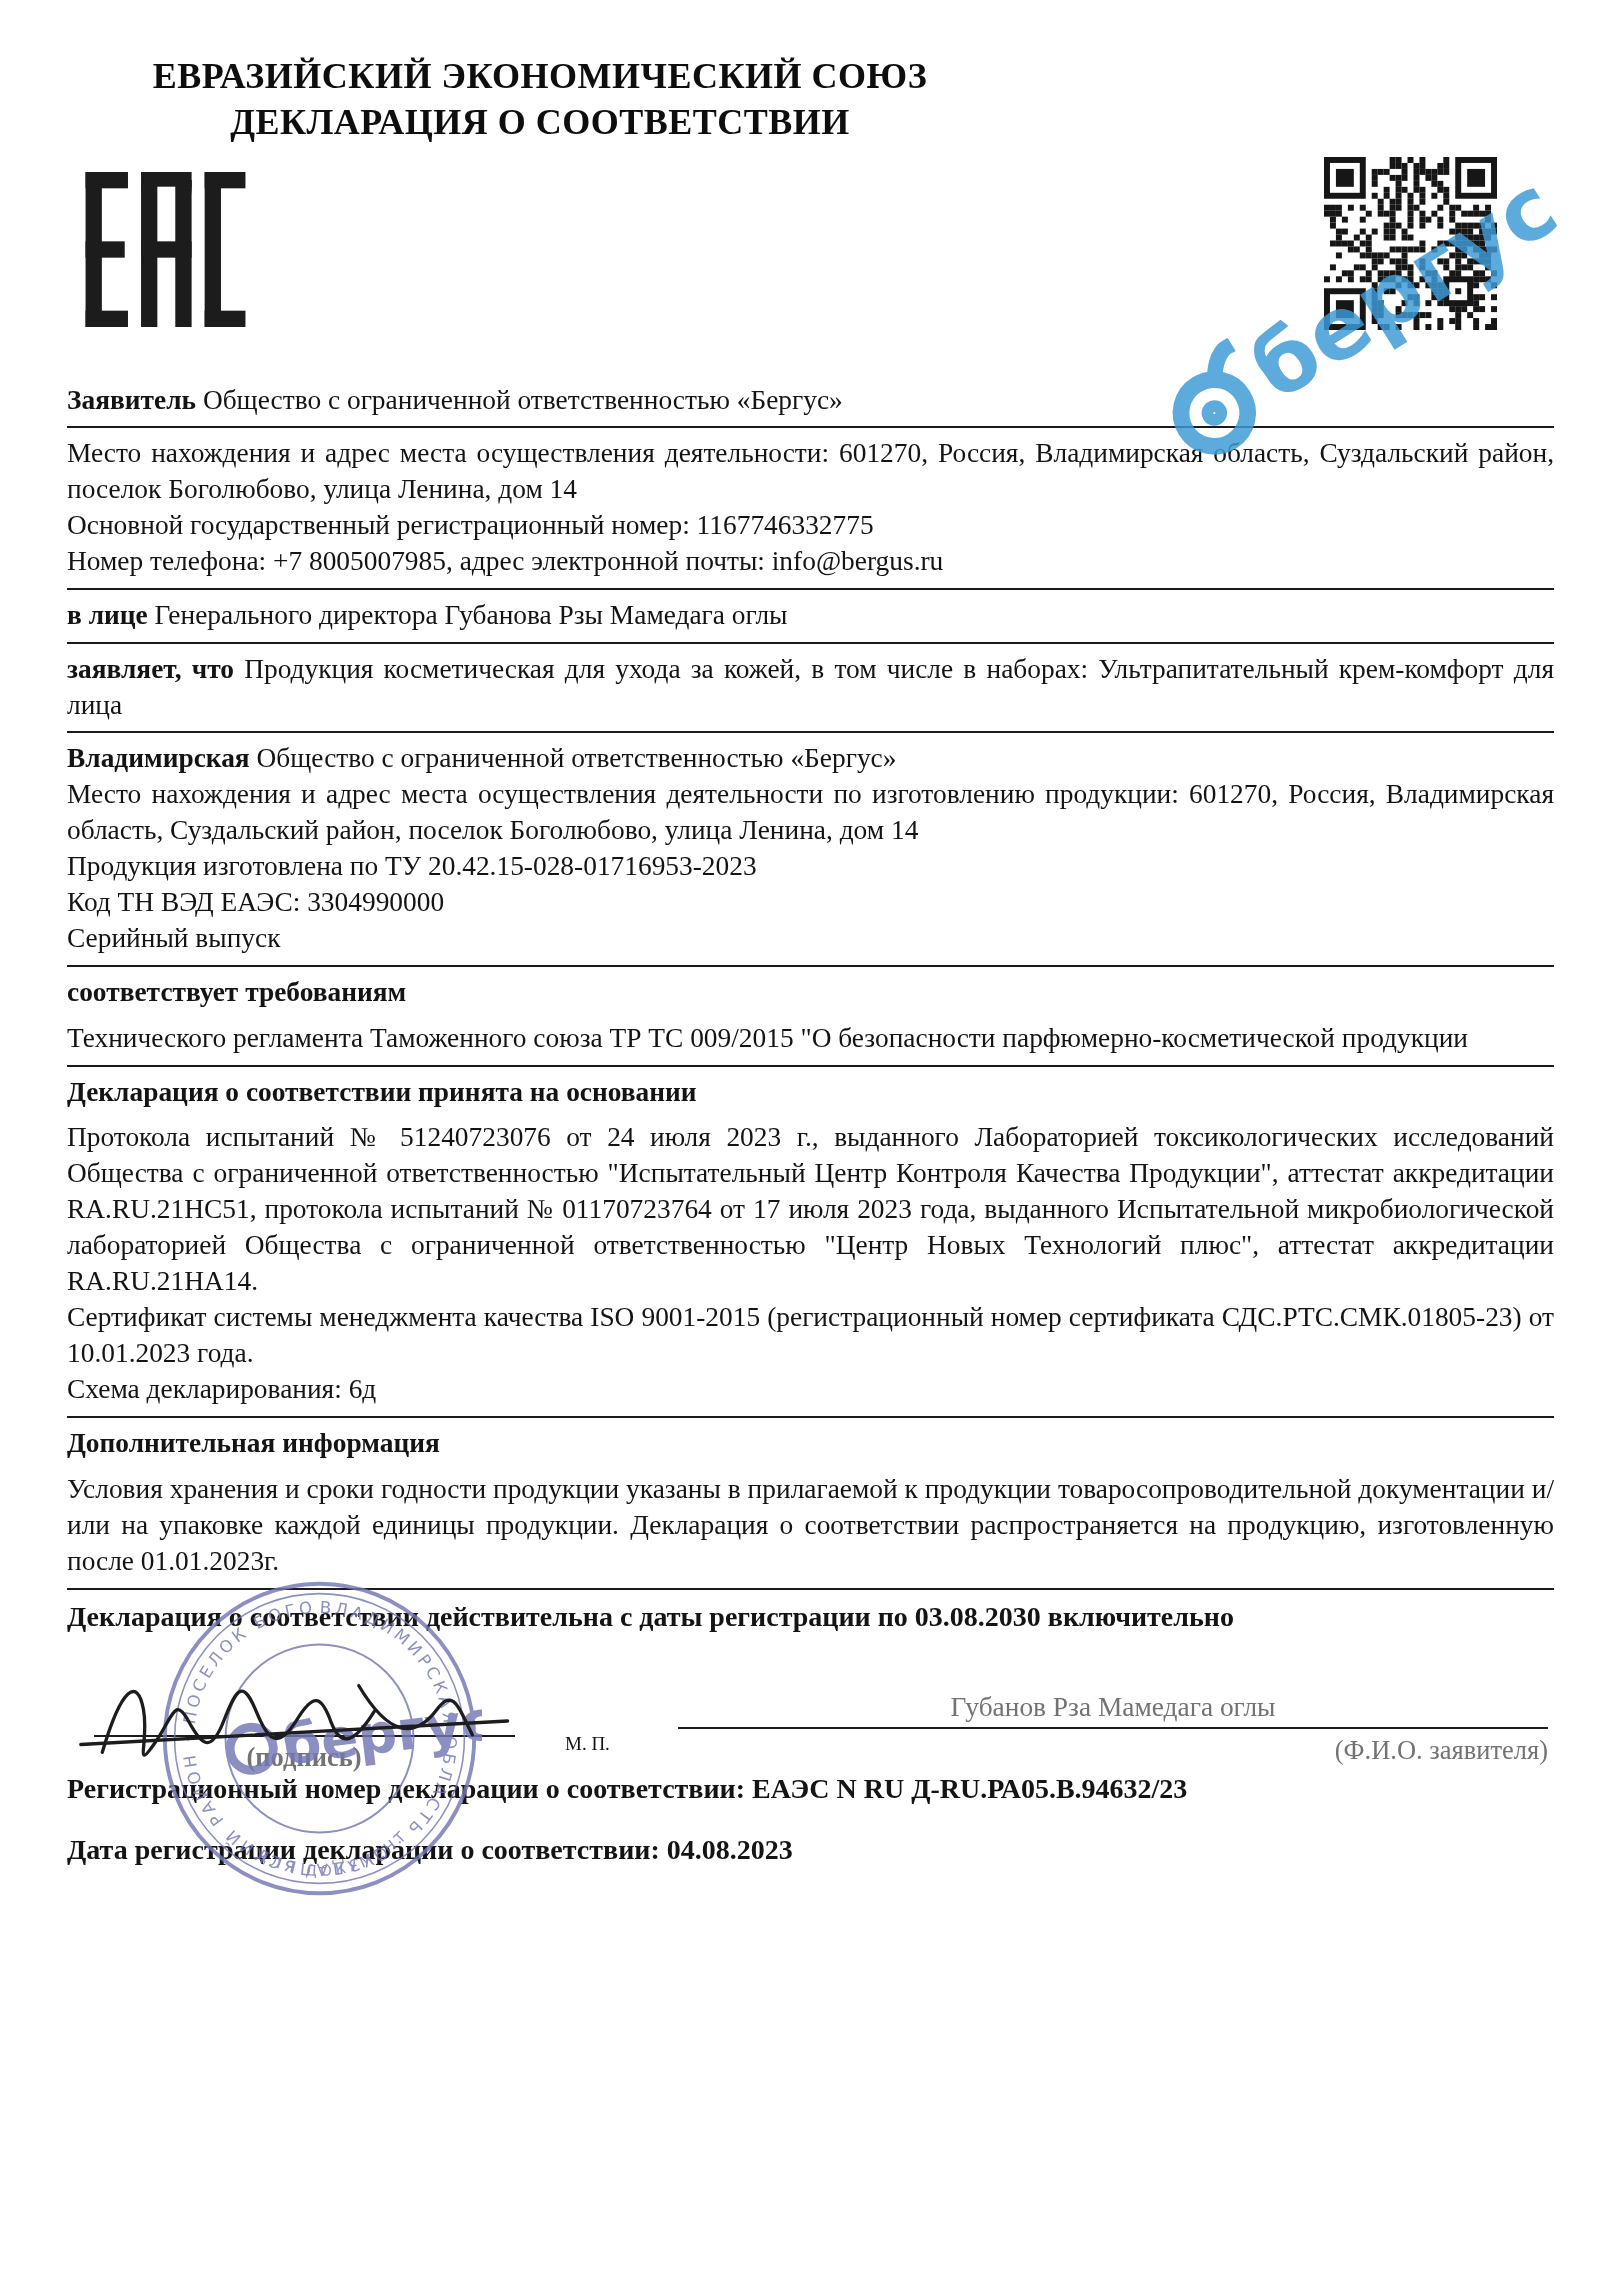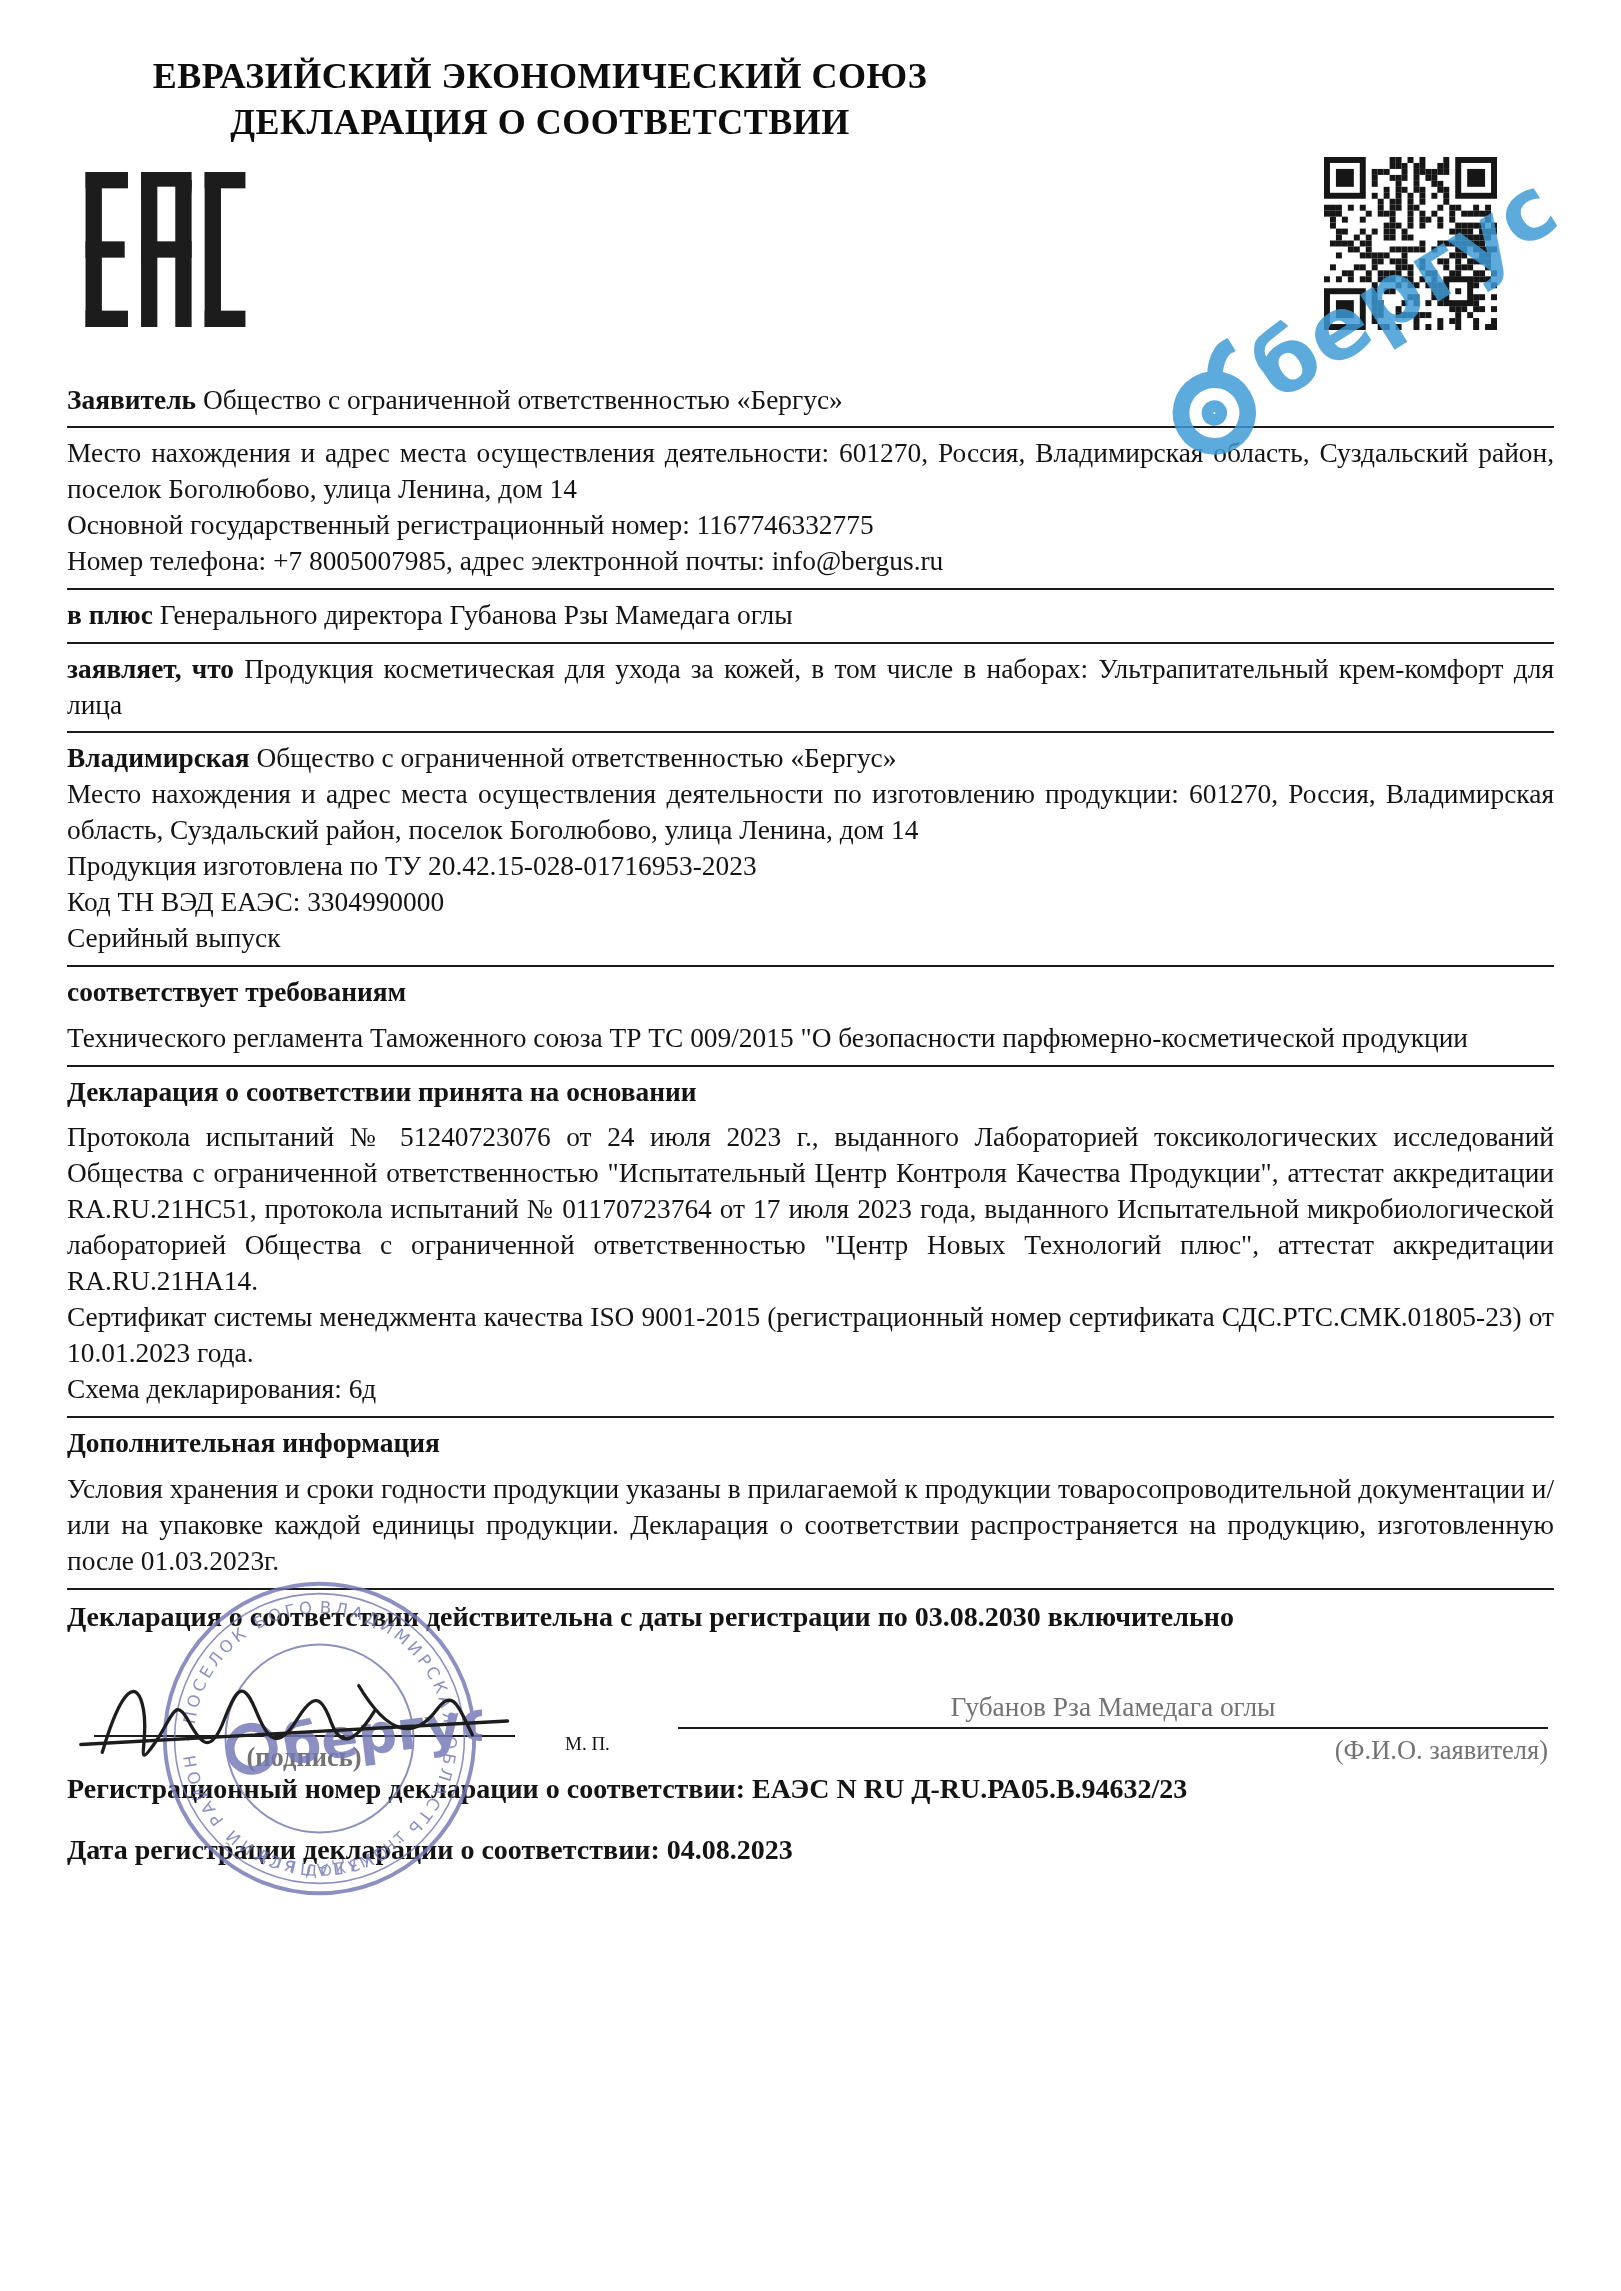--- a/index.html
+++ b/index.html
@@ -428,21 +428,21 @@
     <span>Общество с ограниченной ответственностью «Бергус»</span>
   </div>
 
   <div class="sec">
     <div>Место нахождения и адрес места осуществления деятельности: 601270, Россия, Владимирская область, Суздальский район, поселок Боголюбово, улица Ленина, дом 14</div>
     <div class="plain">Основной государственный регистрационный номер: 1167746332775</div>
     <div class="plain">Номер телефона: +7 8005007985, адрес электронной почты: info@bergus.ru</div>
   </div>
 
   <div class="sec plain">
-    <span class="lbl">в плюс</span>
+    <span class="lbl">в лице</span>
     <span>Генерального директора Губанова Рзы Мамедага оглы</span>
   </div>
 
   <div class="sec">
     <span class="lbl">заявляет, что</span>
     <span>Продукция косметическая для ухода за кожей, в том числе в наборах: Ультрапитательный крем-комфорт для лица</span>
   </div>
 
   <div class="sec">
     <div class="plain">
@@ -462,21 +462,21 @@
 
   <div class="sec">
     <div class="lbl plain">Декларация о соответствии принята на основании</div>
     <div class="gap-top">Протокола испытаний № 51240723076 от 24 июля 2023 г., выданного Лабораторией токсикологических исследований Общества с ограниченной ответственностью "Испытательный Центр Контроля Качества Продукции", аттестат аккредитации RA.RU.21НС51, протокола испытаний № 01170723764 от 17 июля 2023 года, выданного Испытательной микробиологической лабораторией Общества с ограниченной ответственностью "Центр Новых Технологий плюс", аттестат аккредитации RA.RU.21НА14.</div>
     <div>Сертификат системы менеджмента качества ISO 9001-2015 (регистрационный номер сертификата СДС.РТС.СМК.01805-23) от 10.01.2023 года.</div>
     <div class="plain">Схема декларирования: 6д</div>
   </div>
 
   <div class="sec">
     <div class="lbl plain">Дополнительная информация</div>
-    <div class="gap-top">Условия хранения и сроки годности продукции указаны в прилагаемой к продукции товаросопроводительной документации и/или на упаковке каждой единицы продукции. Декларация о соответствии распространяется на продукцию, изготовленную после 01.03.2023г.</div>
+    <div class="gap-top">Условия хранения и сроки годности продукции указаны в прилагаемой к продукции товаросопроводительной документации и/или на упаковке каждой единицы продукции. Декларация о соответствии распространяется на продукцию, изготовленную после 01.01.2023г.</div>
   </div>
 
   <div class="validity">Декларация о соответствии действительна с даты регистрации по 03.08.2030 включительно</div>
 
   <div class="sig-row">
     <div class="sig-left">
 
       <svg class="stamp" viewBox="0 0 332 332">
         <defs>
           <path id="ringPath" d="M 166 38 A 128 128 0 1 1 165.9 38"></path>

